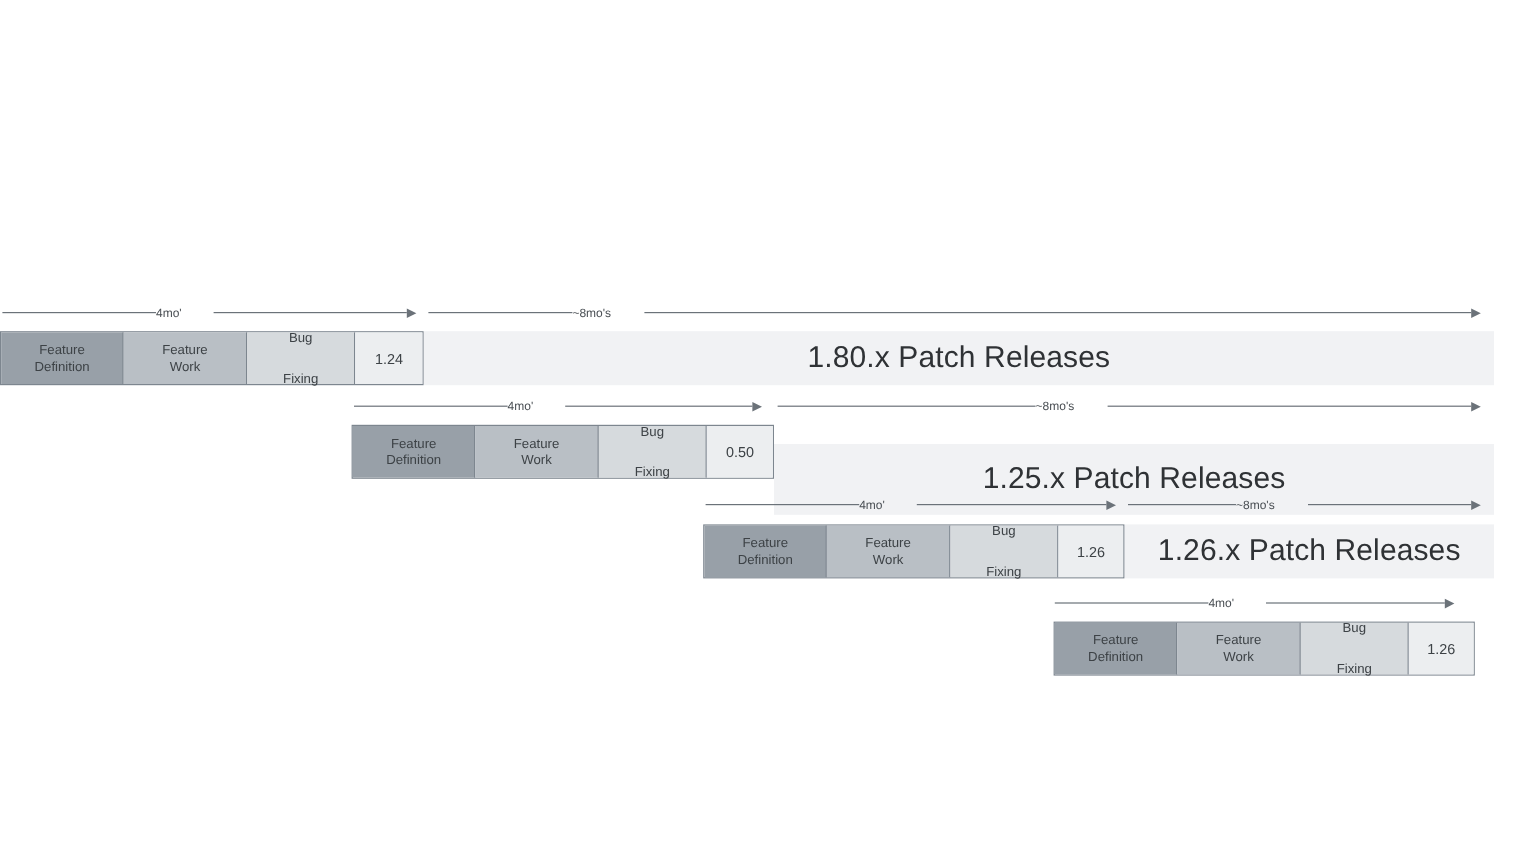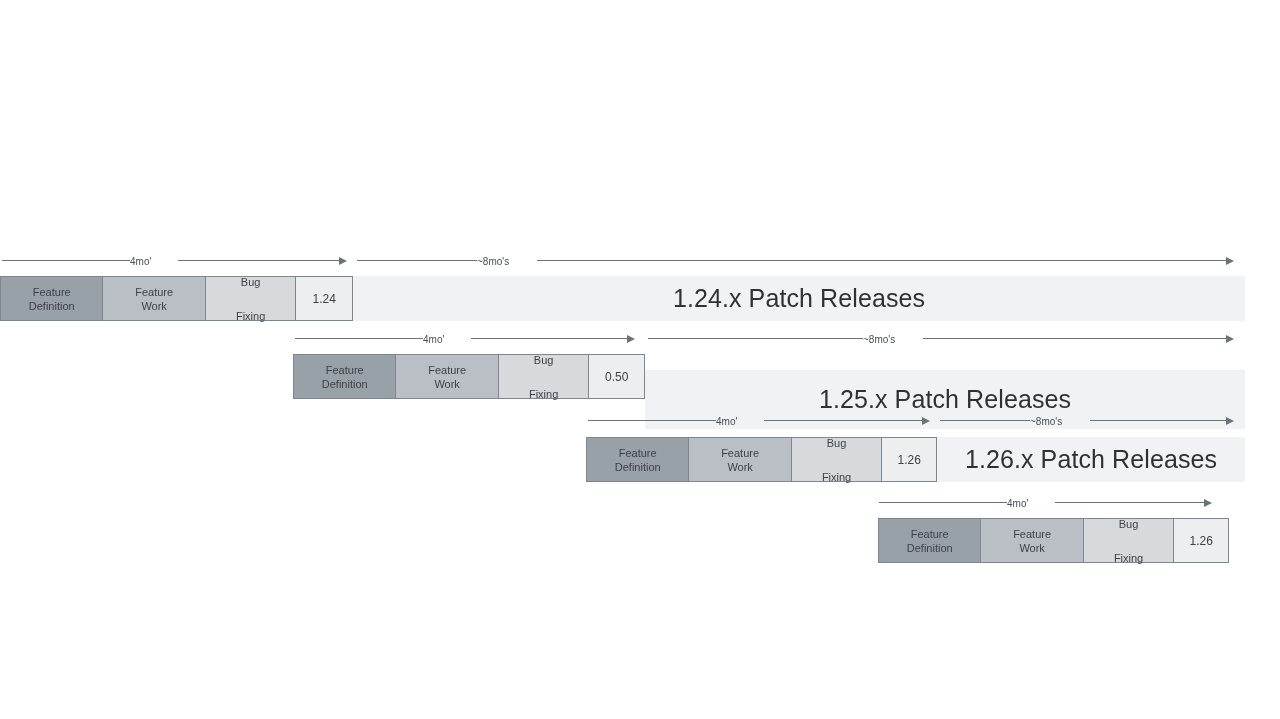--- a/index.html
+++ b/index.html
@@ -127,21 +127,21 @@
     </div>
 
     <div class="measure" style="left:357px; top:252px; width:877px;">
       <div class="measure-rule" style="left:0px; width:120px;"></div>
       <div class="measure-label" style="left:120px; width:60px;">~8mo's</div>
       <div class="measure-rule" style="left:180px; width:689px;"></div>
       <div class="measure-arrowhead" style="left:869px;"></div>
     </div>
 
     <div class="patch-band" style="left:353px; top:276px; width:892px; height:45px;">
-      <span class="patch-band-label">1.24.x Patch Releases</span>
+      <span class="patch-band-label">1.80.x Patch Releases</span>
     </div>
 
     <div class="phases" style="left:0px; top:276px; width:353px; height:45px;">
       <div class="phase-box tone-1" style="width:103px;">
         <span class="phase-line">Feature</span>
         <span class="phase-line">Definition</span>
       </div>
       <div class="phase-box tone-2" style="width:103px;">
         <span class="phase-line">Feature</span>
         <span class="phase-line">Work</span>

